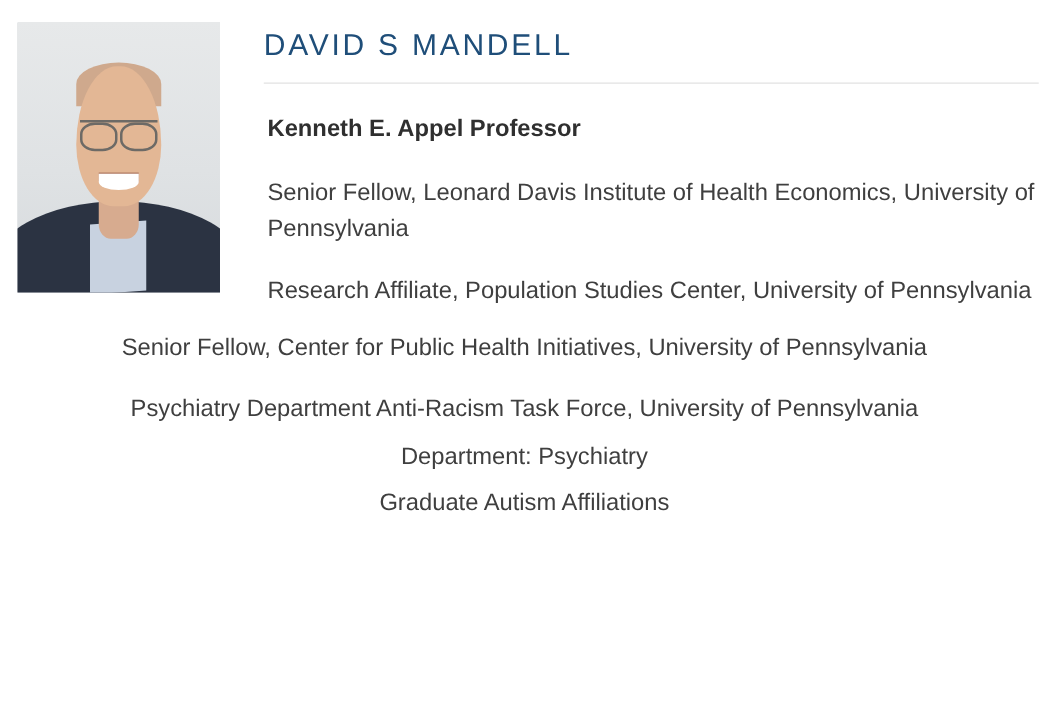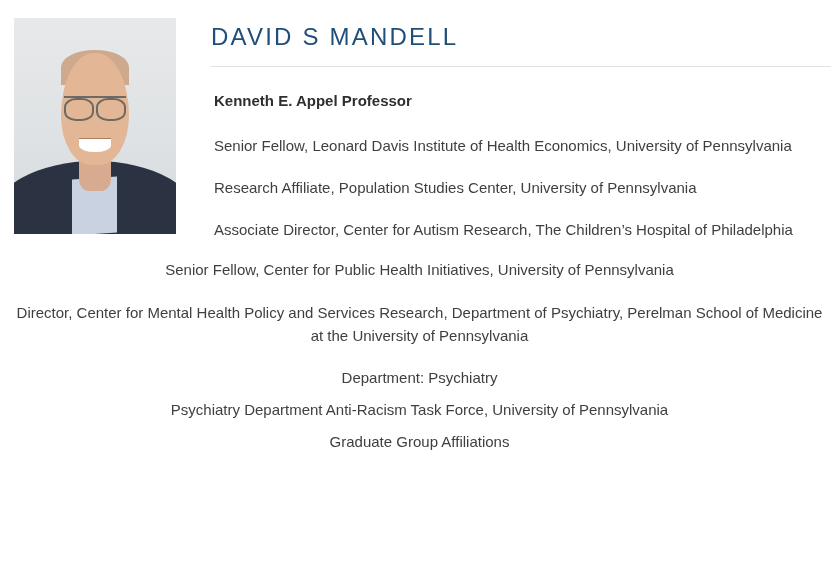--- a/index.html
+++ b/index.html
@@ -140,21 +140,21 @@
   .rule {
     height: 1px;
     background: #e2e2e2;
     margin: 0 0 22px 0;
     width: 100%;
   }
   .titles {
     padding-left: 3px;
   }
   .title-line {
-    font-size: 15px;
+    font-size: 19px;
     line-height: 1.55;
     color: #3f3f3f;
     margin: 0 0 19px 0;
   }
   .title-line.bold {
     font-weight: bold;
     color: #2f2f2f;
     margin-bottom: 21px;
   }
 
@@ -194,30 +194,28 @@
       </div>
     </div>
 
     <div class="headblock">
       <h1 class="name">DAVID S MANDELL</h1>
       <div class="rule"></div>
       <div class="titles">
         <p class="title-line bold">Kenneth E. Appel Professor</p>
         <p class="title-line">Senior Fellow, Leonard Davis Institute of Health Economics, University of Pennsylvania</p>
         <p class="title-line">Research Affiliate, Population Studies Center, University of Pennsylvania</p>
-        <p class="title-line">Associate Director, Center for Autism Research, The Children’s Hospital of Philadelphia</p>
       </div>
     </div>
 
   </div>
 
   <div class="wide">
     <p class="title-line">Senior Fellow, Center for Public Health Initiatives, University of Pennsylvania</p>
-    <p class="title-line">Director, Center for Mental Health Policy and Services Research, Department of Psychiatry, Perelman School of Medicine at the University of Pennsylvania</p>
 
     <div class="tight-group">
+      <p class="title-line">Psychiatry Department Anti-Racism Task Force, University of Pennsylvania</p>
       <p class="title-line">Department: Psychiatry</p>
-      <p class="title-line">Psychiatry Department Anti-Racism Task Force, University of Pennsylvania</p>
-      <p class="title-line">Graduate Group Affiliations</p>
+      <p class="title-line">Graduate Autism Affiliations</p>
     </div>
   </div>
 
 </div>
 
 </body></html>

